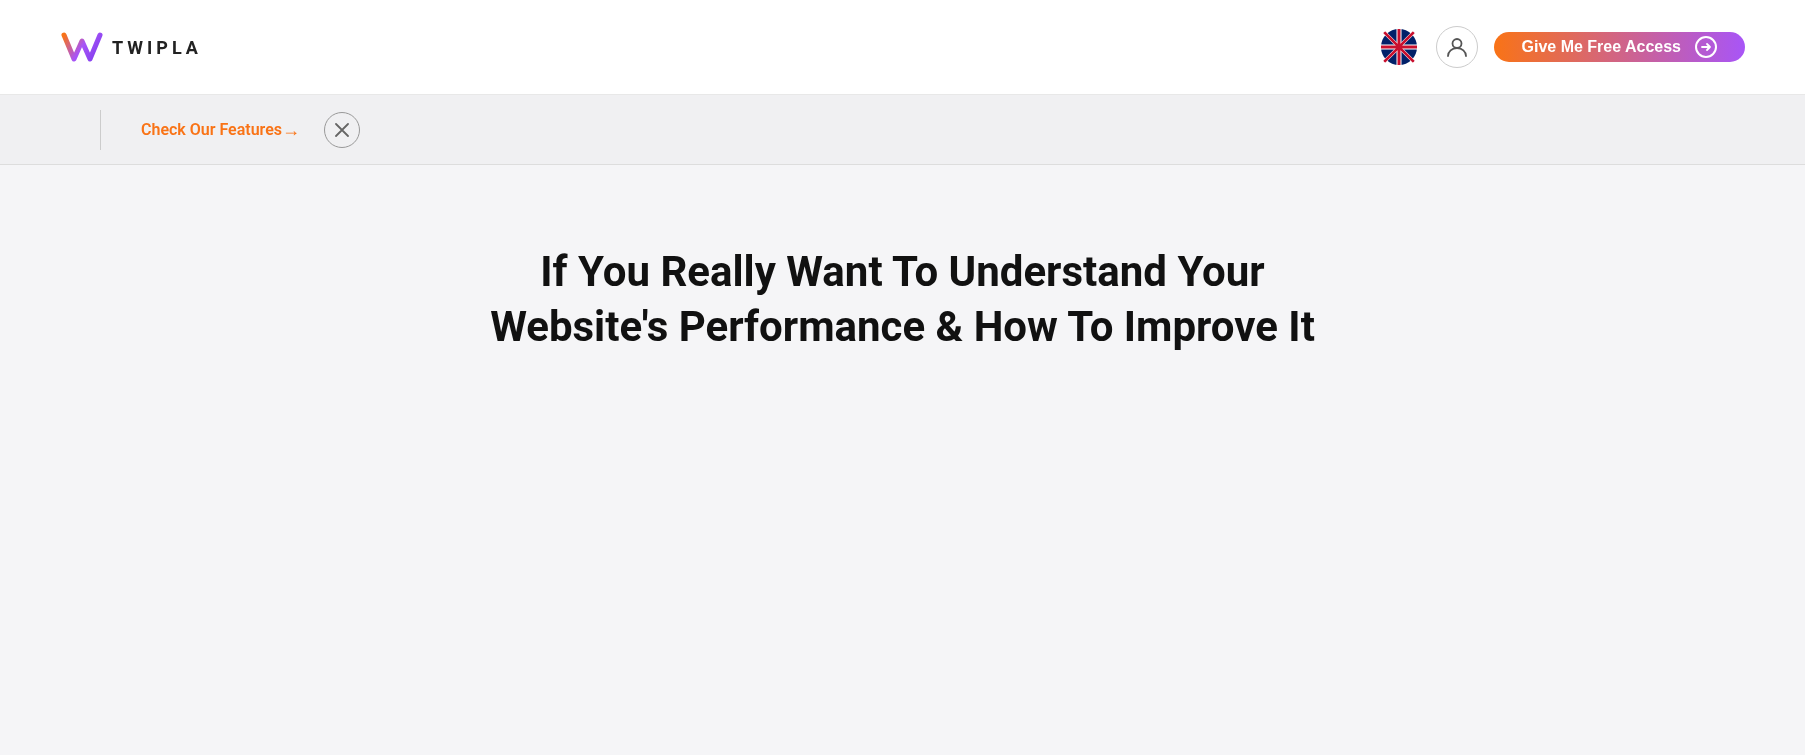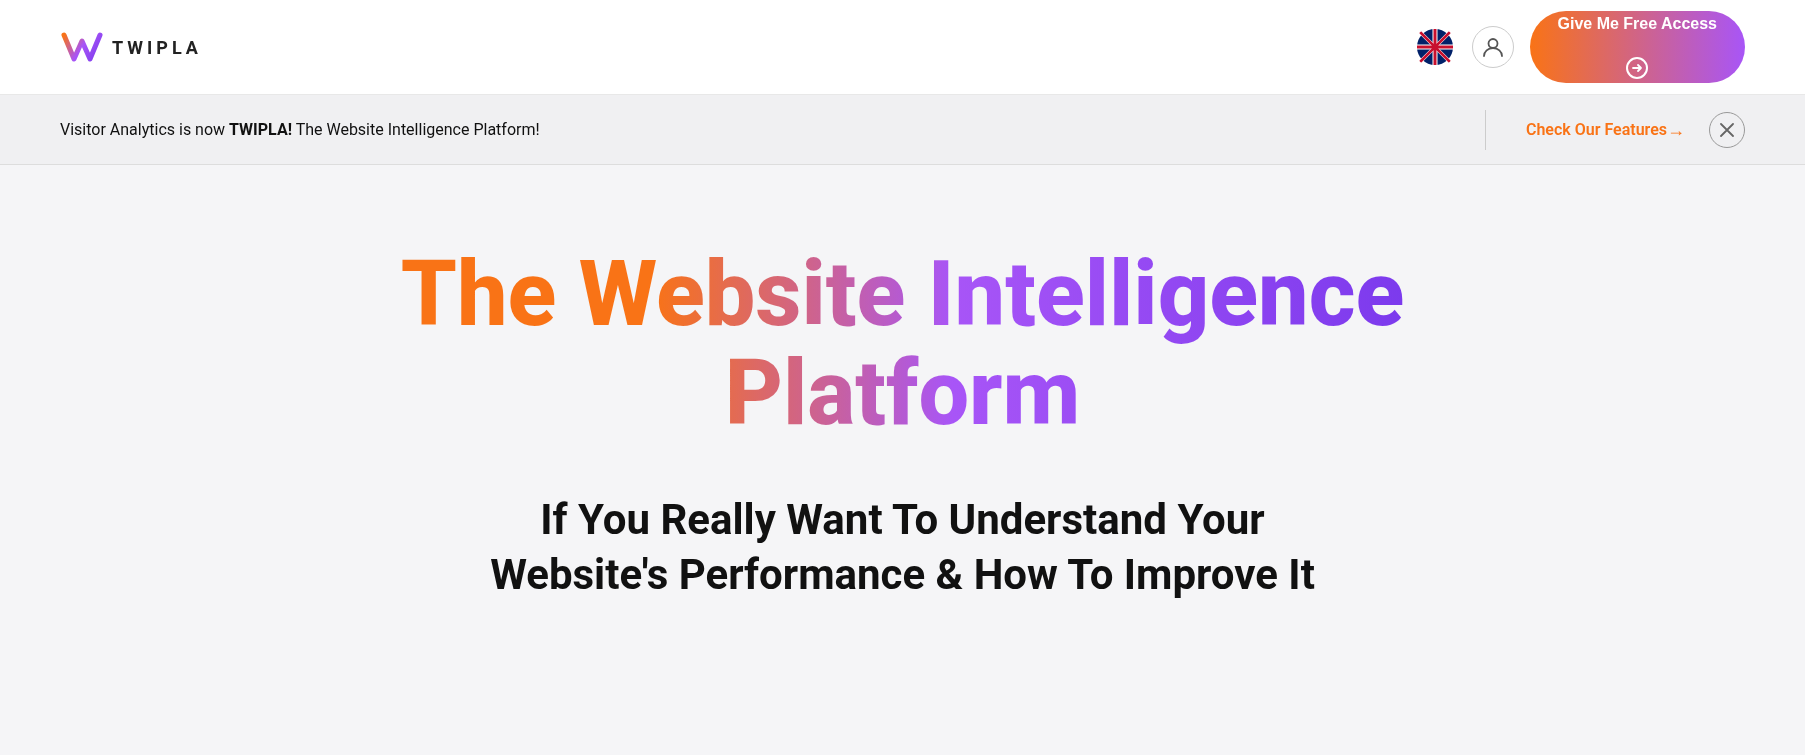--- a/index.html
+++ b/index.html
@@ -116,23 +116,22 @@
       background: linear-gradient(to right, #f97316, #a855f7);
       color: white;
       border: none;
       border-radius: 50px;
       padding: 4px 28px;
       font-size: 16px;
       font-weight: 600;
       cursor: pointer;
       display: flex;
       align-items: center;
-      gap: 24px;
+      gap: 14px;
       white-space: nowrap;
-      flex-direction: column;
     }
 
     .cta-btn .arrow-icon {
       width: 22px;
       height: 22px;
       border: 2px solid white;
       border-radius: 50%;
       display: flex;
       align-items: center;
       justify-content: center;
@@ -268,34 +267,27 @@
         <svg width="12" height="12" viewBox="0 0 12 12" fill="none">
           <path d="M2 6H10M7 3l3 3-3 3" stroke="white" stroke-width="1.8" stroke-linecap="round" stroke-linejoin="round"></path>
         </svg>
       </span>
     </button>
   </div>
 
 </nav>
 
 <div class="banner">
-  <span class="banner-text">
-    <span>Visitor Analytics is now </span><strong>TWIPLA!</strong><span> The Website Intelligence Platform!</span>
-  </span>
   <div class="banner-divider"></div>
   <a class="banner-cta">
     <span>Check Our Features</span>
     <span style="font-size:18px;">→</span>
   </a>
   <button class="banner-close">
     <svg width="14" height="14" viewBox="0 0 14 14" fill="none">
       <path d="M1 1L13 13M13 1L1 13" stroke="#666" stroke-width="1.8" stroke-linecap="round"></path>
     </svg>
   </button>
 </div>
 
 <section class="hero">
-  <h1 class="hero-title">
-    <span>The Website Intelligence</span><br>
-    <span>Platform</span>
-  </h1>
   <p class="hero-subtitle">If You Really Want To Understand Your Website's Performance &amp; How To Improve It</p>
 </section>
 
 </body></html>

